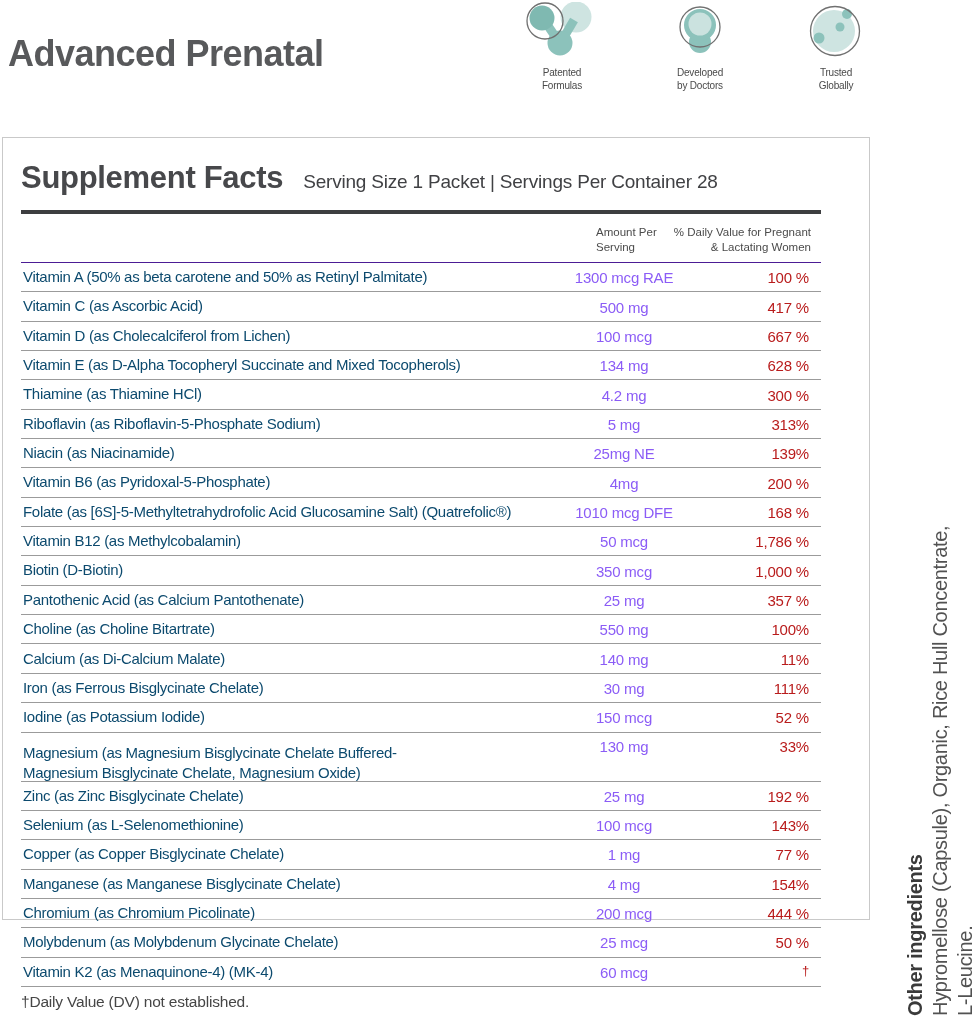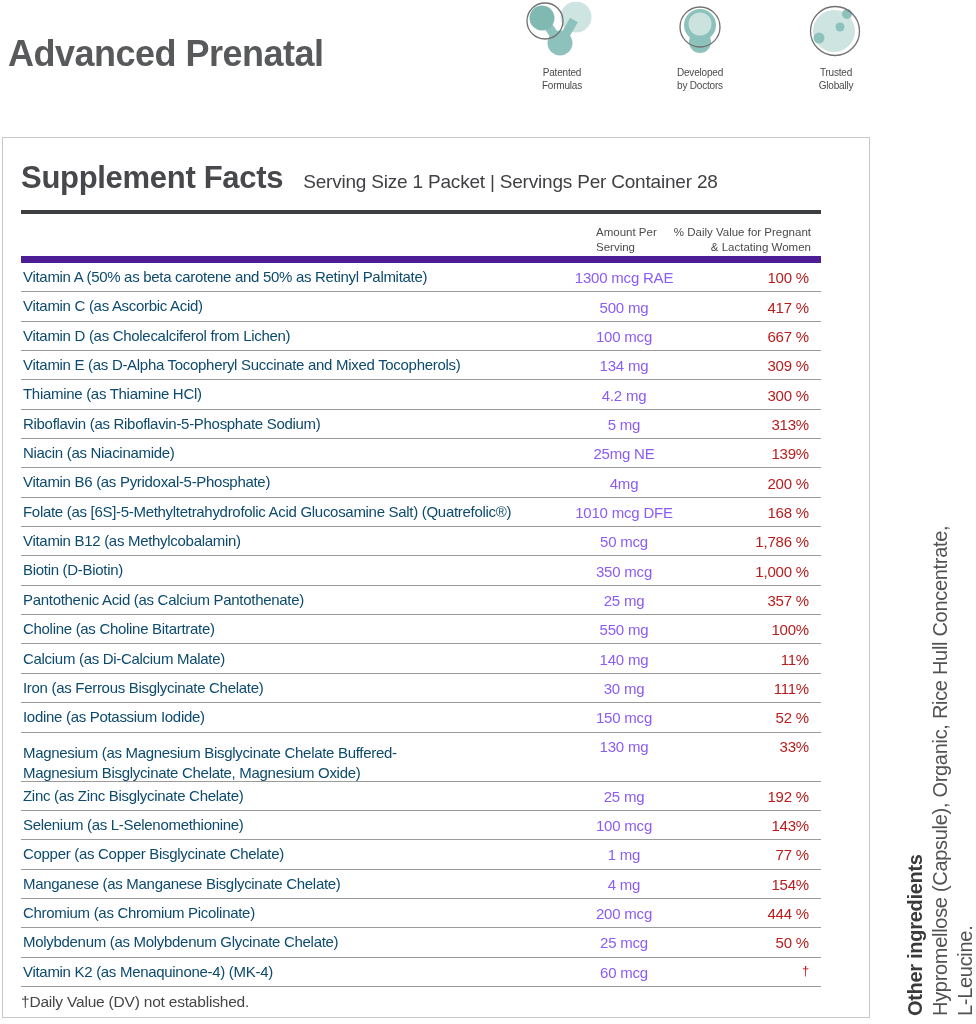--- a/index.html
+++ b/index.html
@@ -21,37 +21,37 @@
   .badge-2 { left: 635px; }
   .badge-3 { left: 771px; }
   .badge .icon-wrap { height: 60px; display: flex; align-items: center; justify-content: center; }
   .badge .badge-label {
     margin-top: 4px; font-size: 10px; line-height: 1.32; color: #4a4a4a;
     white-space: pre-line; letter-spacing: -0.2px;
   }
   
   .panel {
     position: absolute; left: 2px; top: 137px;
-    width: 868px; height: 881px;
+    width: 868px; height: 783px;
     border: 1px solid #c9c9c9; background: #fff;
     box-sizing: border-box;
   }
   .panel-title-row {
     margin: 24px 48px 0 18px;
     display: flex; align-items: baseline; gap: 20px;
   }
   .sf-title {
     font-size: 31px; font-weight: 700; color: #47484b;
     letter-spacing: -0.3px; line-height: 1;
   }
   .serving-info { font-size: 19px; color: #404144; letter-spacing: -0.2px; }
   .thick-rule { margin: 17px 48px 0 18px; height: 4px; background: #3d3e40; }
   .col-headers {
     position: relative; margin: 0 48px 0 18px; height: 49px;
-    border-bottom: 7px solid #4c1d95; box-sizing: border-box;
+    border-bottom: 1px solid #4c1d95; box-sizing: border-box;
   }
   .col-headers .col-amount {
     position: absolute; left: 575px; top: 11px;
     font-size: 11.5px; line-height: 1.3; color: #4b4b4b; white-space: pre-line;
   }
   .col-headers .col-dv {
     position: absolute; right: 10px; top: 11px; text-align: right;
     font-size: 11.5px; line-height: 1.3; color: #4b4b4b; white-space: pre-line;
   }
   .rows { margin: 0 48px 0 18px; }
@@ -162,21 +162,21 @@
 
   <div class="row">
     <span class="name">Vitamin D (as Cholecalciferol from Lichen)</span>
     <span class="amount">100 mcg</span>
     <span class="dv">667 %</span>
   </div>
 
   <div class="row">
     <span class="name">Vitamin E (as D-Alpha Tocopheryl Succinate and Mixed Tocopherols)</span>
     <span class="amount">134 mg</span>
-    <span class="dv">309 %</span>
+    <span class="dv">628 %</span>
   </div>
 
   <div class="row">
     <span class="name">Thiamine (as Thiamine HCl)</span>
     <span class="amount">4.2 mg</span>
     <span class="dv">300 %</span>
   </div>
 
   <div class="row">
     <span class="name">Riboflavin (as Riboflavin-5-Phosphate Sodium)</span>

